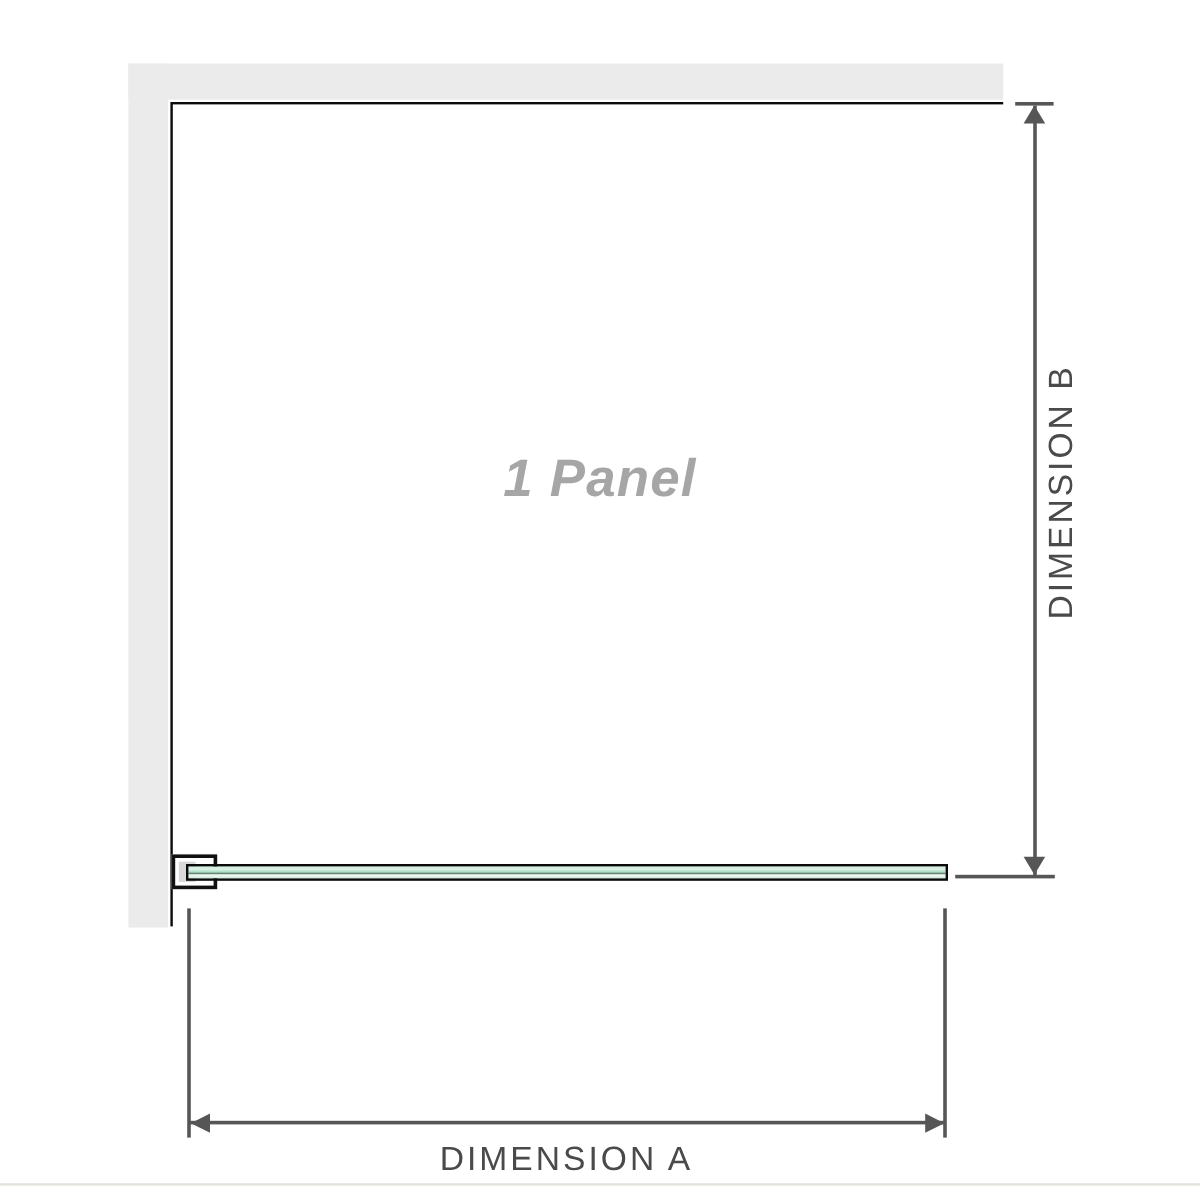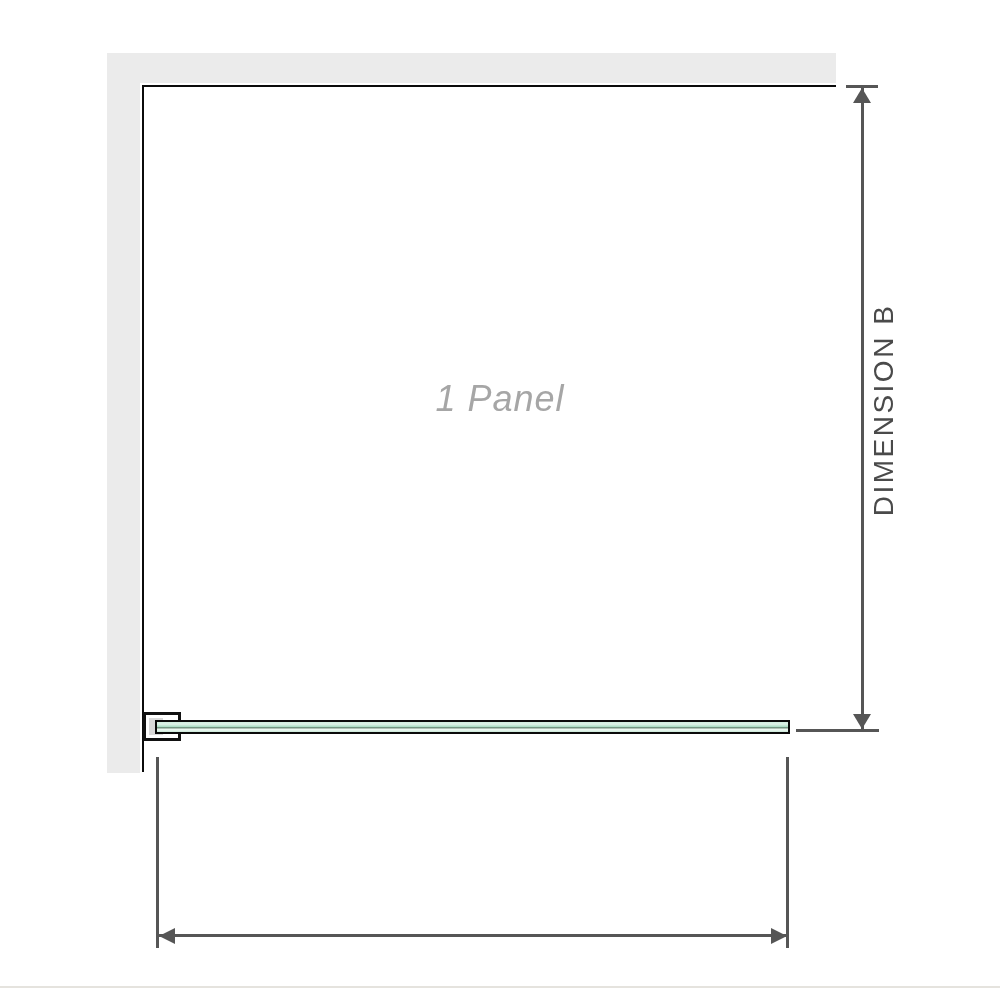--- a/index.html
+++ b/index.html
@@ -83,23 +83,23 @@
     left: 771px; top: 928px;
     border-top: 8px solid transparent;
     border-bottom: 8px solid transparent;
     border-left: 16px solid #565656;
   }
 
   
   .panel-label {
     left: 500px; top: 399px;
     transform: translate(-50%, -50%);
-    font-size: 36px;
+    font-size: 44px;
     font-style: italic;
-    font-weight: normal;
+    font-weight: bold;
     letter-spacing: 1px;
     color: #a6a6a6;
     white-space: nowrap;
   }
   .dim-label {
     font-size: 28px;
     font-weight: 300;
     letter-spacing: 2.5px;
     color: #4a4a4a;
     white-space: nowrap;
@@ -141,16 +141,17 @@
   <div class="abs tri arrow-up"></div>
   <div class="abs tri arrow-down"></div>
   <div class="abs dim dim-b-tick-bottom"></div>
   <div class="abs dim-label dim-b-label">DIMENSION B</div>
 
   <div class="abs dim ext-line-left"></div>
   <div class="abs dim ext-line-right"></div>
   <div class="abs dim dim-a-line"></div>
   <div class="abs tri arrow-left"></div>
   <div class="abs tri arrow-right"></div>
+  <div class="abs dim-label dim-a-label">DIMENSION A</div>
 
   <div class="abs bottom-divider"></div>
 
 </div>
 
 </body></html>

